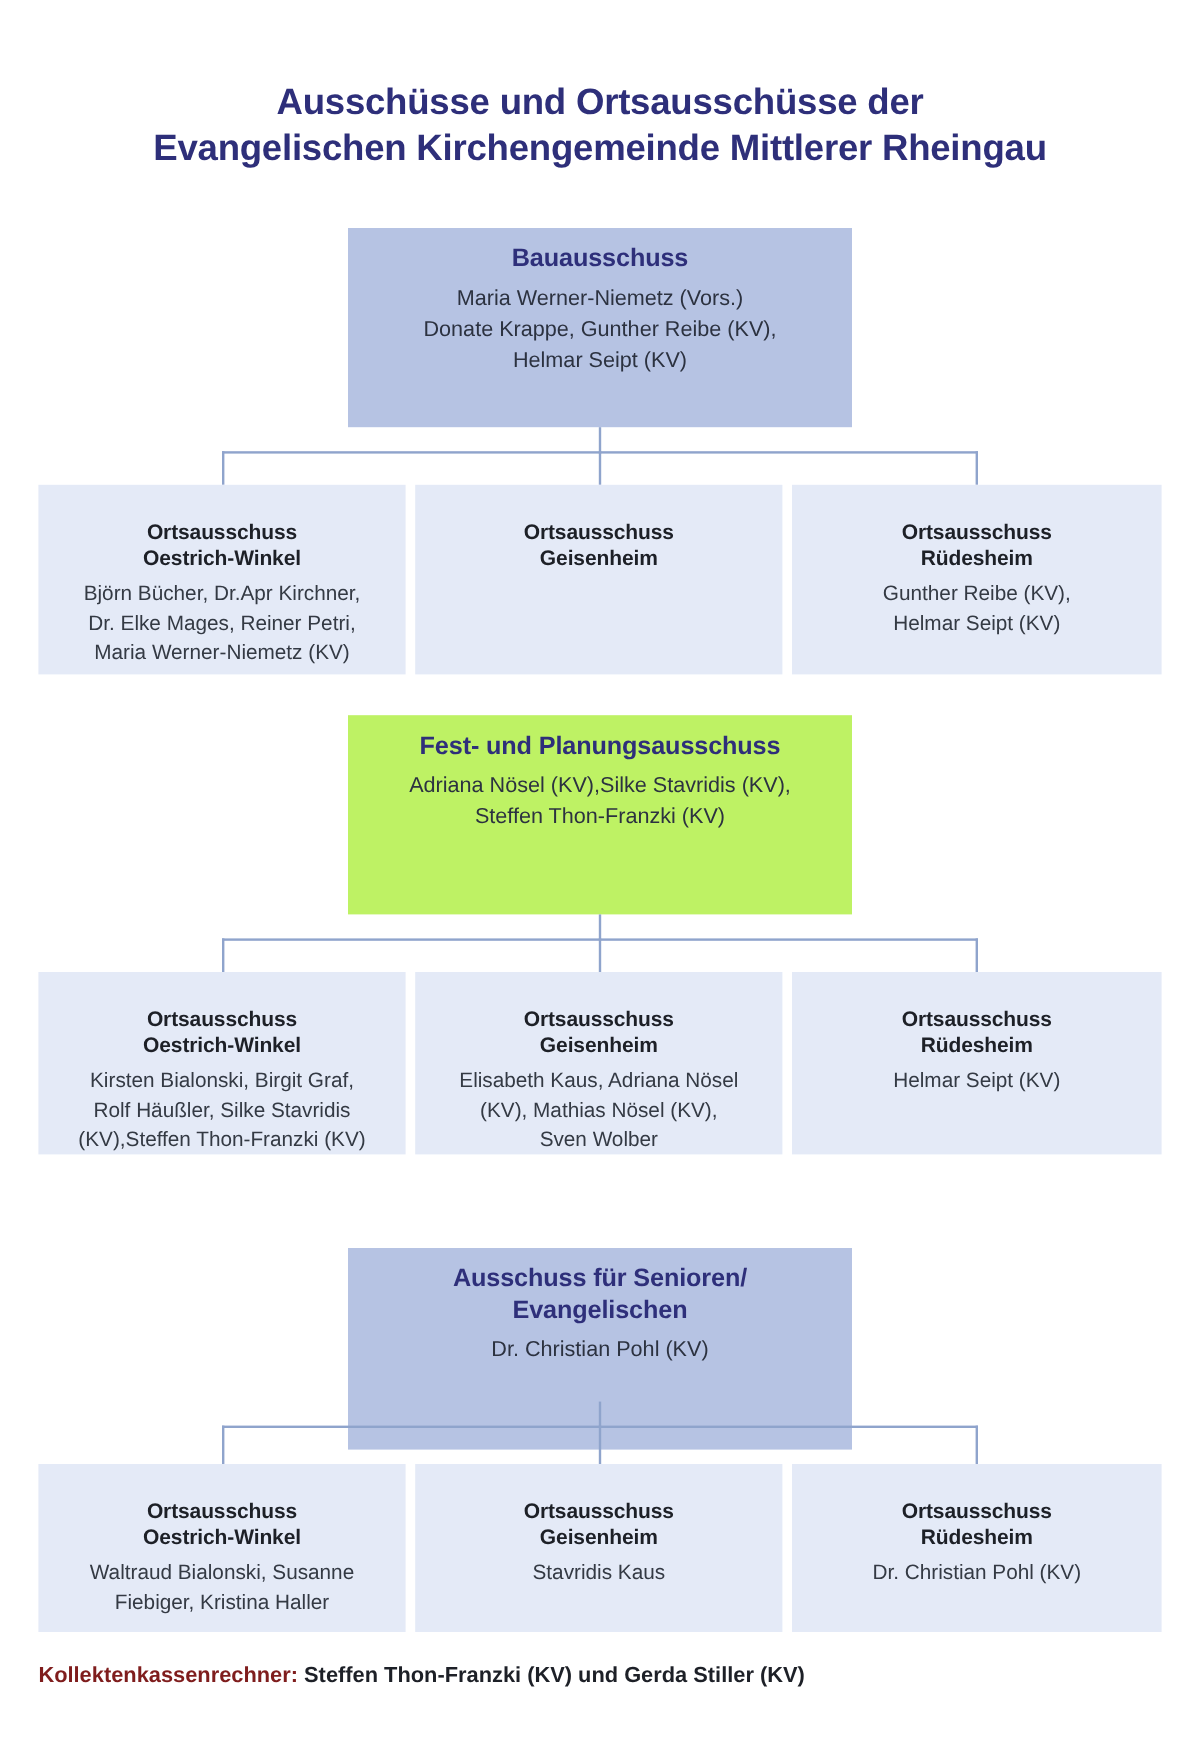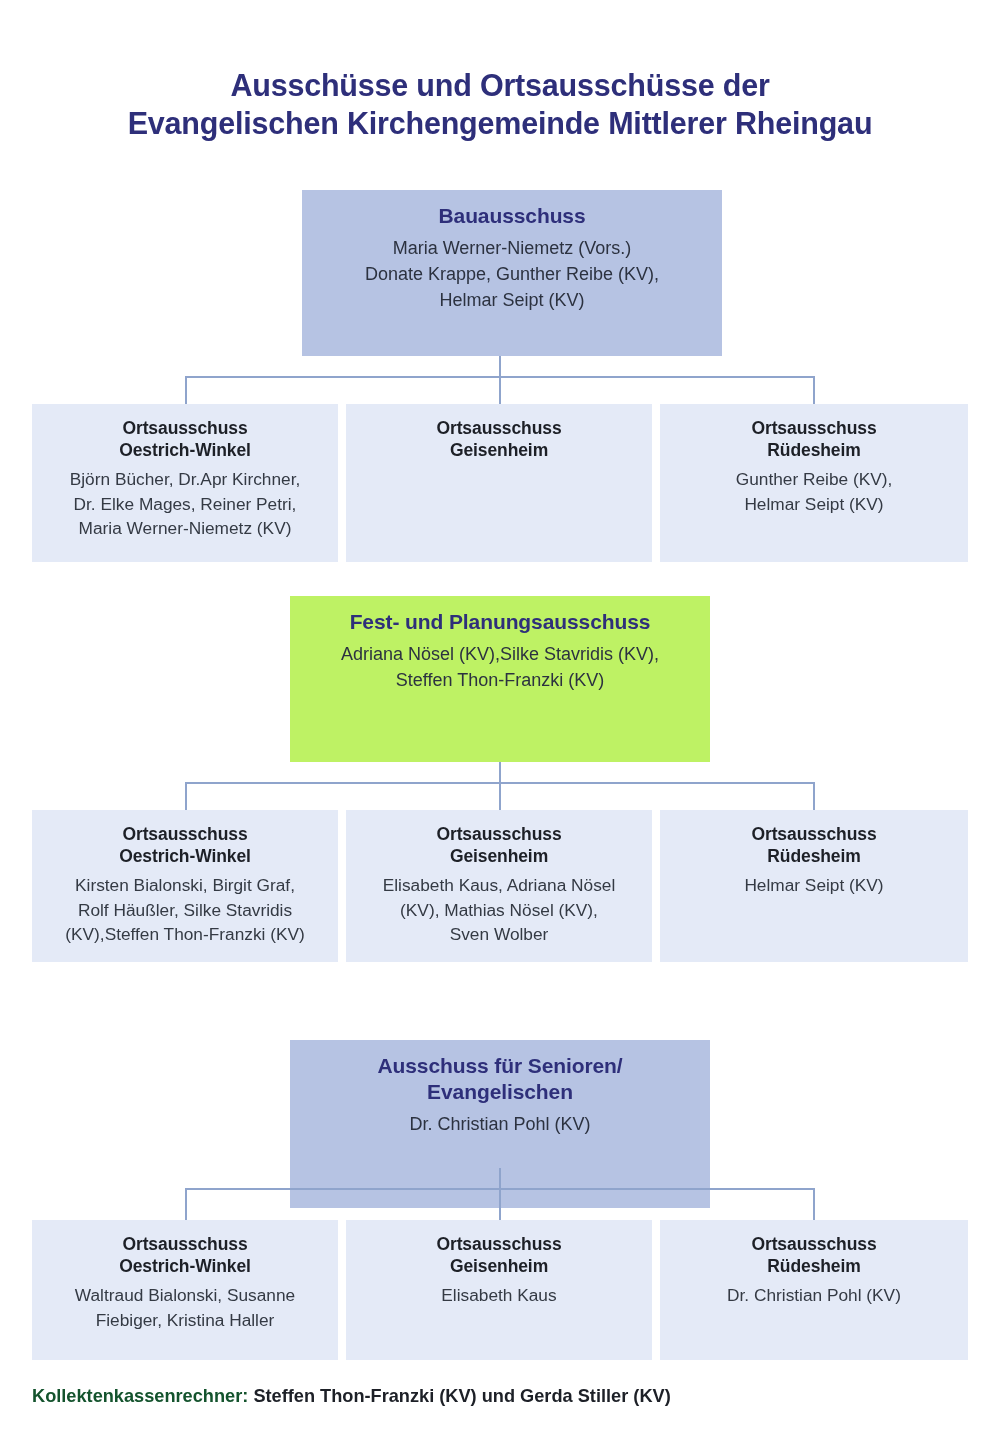--- a/index.html
+++ b/index.html
@@ -62,20 +62,21 @@
   }
   .node-parent .node-title {
     color: #2e2f7a;
     font-size: 21px;
     line-height: 26px;
   }
   .node-child .node-title {
     color: #1d2027;
     font-size: 17.5px;
     line-height: 22px;
+    margin-top: 15px;
   }
   .node-members {
     color: #343a44;
     font-size: 17.6px;
     line-height: 25px;
     font-weight: normal;
     white-space: pre-line;
   }
   .node-parent .node-members {
     font-size: 18px;
@@ -102,36 +103,36 @@
     top: 1384px;
     width: 936px;
     font-size: 18.2px;
     line-height: 24px;
     color: #1d2027;
     text-align: left;
     white-space: nowrap;
   }
   .footer-note .fn-label {
     font-weight: bold;
-    color: #14532d;
+    color: #7f1d1d;
     font-stretch: condensed;
   }
   .footer-note .fn-value { font-weight: bold; }
 </style>
 </head>
 <body>
 
 <div class="page">
 
   <div class="chart-title" style="color: rgb(46, 47, 122);">
     <span class="tline">Ausschüsse und Ortsausschüsse der</span>
     <span class="tline">Evangelischen Kirchengemeinde Mittlerer Rheingau</span>
   </div>
 
-  <div class="node node-parent" style="left: 302px; top: 190px; width: 420px; height: 166px; background: rgb(182, 195, 227);">
+  <div class="node node-parent" style="left: 290px; top: 190px; width: 420px; height: 166px; background: rgb(182, 195, 227);">
     <div class="node-title">Bauausschuss</div>
     <div class="node-members">Maria Werner-Niemetz (Vors.)
 Donate Krappe, Gunther Reibe (KV),
 Helmar Seipt (KV)</div>
   </div>
 
   <div class="conn conn-v" style="left: 499px; top: 356px; height: 22px; background: rgb(143, 164, 204);"></div>
   <div class="conn conn-h" style="left: 185px; top: 376px; width: 630px; background: rgb(143, 164, 204);"></div>
   <div class="conn conn-v" style="left: 185px; top: 376px; height: 28px; background: rgb(143, 164, 204);"></div>
   <div class="conn conn-v" style="left: 499px; top: 376px; height: 28px; background: rgb(143, 164, 204);"></div>
@@ -224,21 +225,21 @@
     </div>
     <div class="node-members">Waltraud Bialonski, Susanne
 Fiebiger, Kristina Haller</div>
   </div>
 
   <div class="node node-child" style="left: 346px; top: 1220px; width: 306px; height: 140px; background: rgb(228, 234, 247);">
     <div class="node-title">
       <span>Ortsausschuss</span><br>
       <span>Geisenheim</span>
     </div>
-    <div class="node-members">Elisabeth Kaus</div>
+    <div class="node-members">Stavridis Kaus</div>
   </div>
 
   <div class="node node-child" style="left: 660px; top: 1220px; width: 308px; height: 140px; background: rgb(228, 234, 247);">
     <div class="node-title">
       <span>Ortsausschuss</span><br>
       <span>Rüdesheim</span>
     </div>
     <div class="node-members">Dr. Christian Pohl (KV)</div>
   </div>
 

